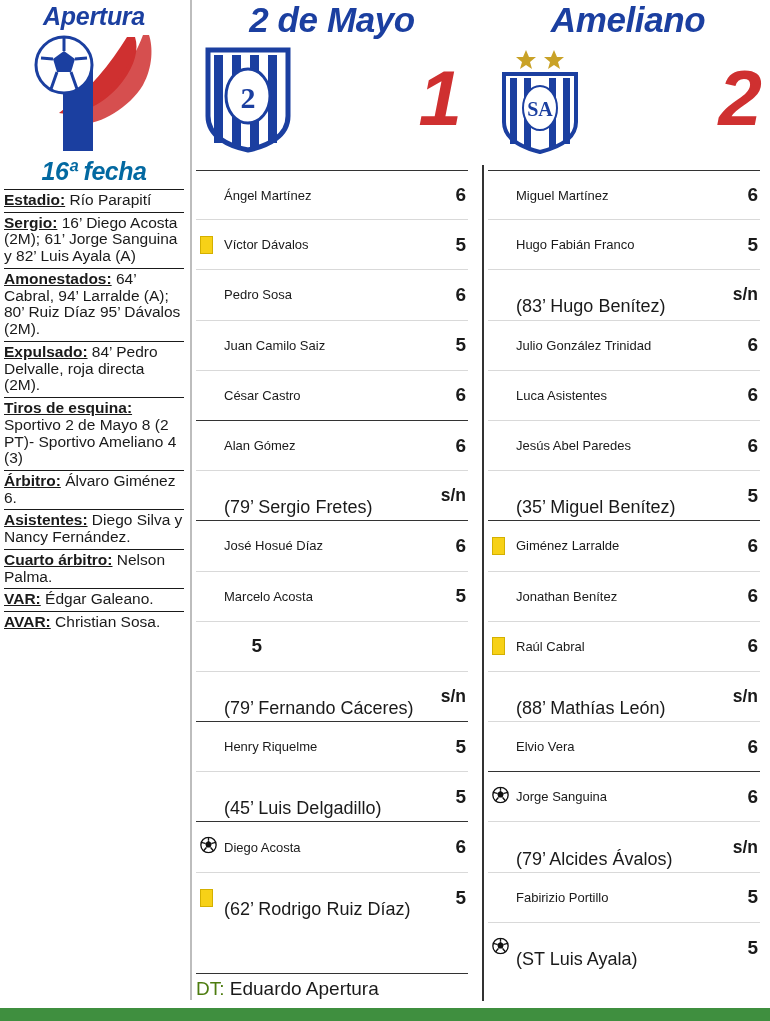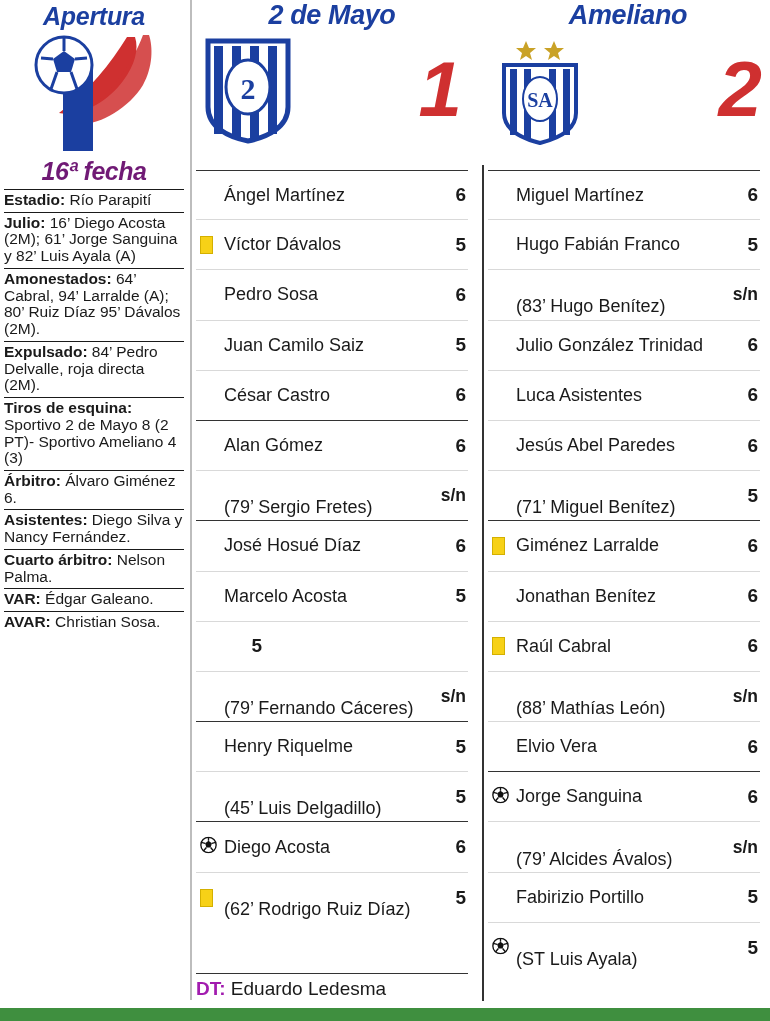--- a/index.html
+++ b/index.html
@@ -23,38 +23,38 @@
     font-size: 25px; font-weight: bold; font-style: italic;
     color: #1b3fa0; text-align: center; letter-spacing: -0.3px;
     margin-top: 2px;
   }
   .crest-wrap {
     height: 122px; position: relative; margin: 2px 0 0 0;
   }
   .crest-wrap svg { position: absolute; left: 50%; transform: translateX(-50%); top: 0; }
   .fecha-title {
     font-size: 25px; font-weight: bold; font-style: italic;
-    color: #701a75; text-align: center; letter-spacing: -0.5px;
+    color: #0369a1; text-align: center; letter-spacing: -0.5px;
     margin-top: 2px;
   }
   .info-block {
     border-top: 1.5px solid #1a1a1a;
     padding: 2px 0 3px 0;
     font-size: 15.5px;
     line-height: 1.08;
   }
   .info-block:first-of-type { margin-top: 3px; }
-  .info-block b { font-weight: bold; }
+  .info-block b { font-weight: bold; text-decoration: underline; }
 
   
   .team-head {
     position: absolute; top: 0;
   }
   .team-name {
-    font-size: 27px; font-weight: bold; font-style: italic;
+    font-size: 35px; font-weight: bold; font-style: italic;
     color: #1b3fa0; text-align: center; letter-spacing: -0.4px;
     white-space: nowrap;
   }
   .score {
     font-size: 78px; font-weight: bold; font-style: italic;
     color: #cf3030; line-height: 0.92;
   }
   .badge-row { display: flex; align-items: center; justify-content: space-between; }
 
   
@@ -67,21 +67,21 @@
     position: relative;
     height: 50.2px;
     display: flex; align-items: center;
     border-bottom: 1px solid #d9d9d9;
     padding-left: 28px; padding-right: 2px;
   }
   .prow.thick { border-bottom: 1.6px solid #333; }
   .prow.top-thick { border-top: 1.6px solid #333; }
   .pname {
     flex: 1 1 auto;
-    font-size: 18px;
+    font-size: 13px;
     white-space: nowrap; overflow: hidden;
   }
   .pname.sub { font-size: 18px; margin-top: 24px; }
   .prating {
     font-size: 19px; font-weight: bold; text-align: right;
     min-width: 38px;
   }
   .prating.sn { font-size: 17.5px; }
   .mark {
     position: absolute; left: 4px; top: 50%; transform: translateY(-50%);
@@ -91,21 +91,21 @@
   .ball { width: 17px; height: 17px; }
 
   
   .dt-row {
     position: absolute; bottom: 21px;
     font-size: 19px;
     border-top: 1.6px solid #333;
     padding-top: 4px;
     width: 272px;
   }
-  .dt-row .lbl { color: #a21caf; font-weight: bold; }
+  .dt-row .lbl { color: #4d7c0f; font-weight: normal; }
   .dt-row.home { left: 196px; }
   .dt-row.away { left: 488px; }
 
   .bottom-bar {
     position: absolute; left: 0; bottom: 0; width: 770px; height: 13px;
     background: #3f8f3f;
   }
   .left-rule {
     position: absolute; left: 190px; top: 0; width: 2px; height: 1000px;
     background: #bdbdbd;
@@ -134,21 +134,21 @@
         <circle cx="45" cy="32" r="28" fill="#ffffff" stroke="#1b3fa0" stroke-width="3"></circle>
         <polygon points="45,18 56,26 52,39 38,39 34,26" fill="#1b3fa0"></polygon>
         <path d="M45 4 L45 18 M22 25 L34 26 M68 25 L56 26 M32 56 L38 39 M58 56 L52 39" stroke="#1b3fa0" stroke-width="3" fill="none"></path>
       </svg>
     </div>
 
     <div class="fecha-title">16ª fecha</div>
 
     <div id="info-list">
         <div class="info-block"><b>Estadio:</b><span> Río Parapití</span></div>
-        <div class="info-block"><b>Julio:</b><span> 16’ Diego Acosta (2M); 61’ Jorge Sanguina y 82’ Luis Ayala (A)</span></div>
+        <div class="info-block"><b>Sergio:</b><span> 16’ Diego Acosta (2M); 61’ Jorge Sanguina y 82’ Luis Ayala (A)</span></div>
         <div class="info-block"><b>Amonestados:</b><span> 64’ Cabral, 94’ Larralde (A); 80’ Ruiz Díaz  95’ Dávalos (2M).</span></div>
         <div class="info-block"><b>Expulsado:</b><span> 84’ Pedro Delvalle, roja directa (2M).</span></div>
         <div class="info-block"><b>Tiros de esquina:</b><span> Sportivo 2 de Mayo 8 (2 PT)- Sportivo Ameliano 4 (3)</span></div>
         <div class="info-block"><b>Árbitro:</b><span> Álvaro Giménez 6.</span></div>
         <div class="info-block"><b>Asistentes:</b><span> Diego Silva y Nancy Fernández.</span></div>
         <div class="info-block"><b>Cuarto árbitro:</b><span> Nelson Palma.</span></div>
         <div class="info-block"><b>VAR:</b><span> Édgar Galeano.</span></div>
         <div class="info-block"><b>AVAR:</b><span> Christian Sosa.</span></div>
       </div>
   </div>
@@ -283,21 +283,21 @@
       </div>
       <div class="prow">
         <div class="pname">Luca Asistentes</div>
         <div class="prating">6</div>
       </div>
       <div class="prow">
         <div class="pname">Jesús Abel Paredes</div>
         <div class="prating">6</div>
       </div>
       <div class="prow thick">
-        <div class="pname sub">(71’ Miguel Benítez)</div>
+        <div class="pname sub">(35’ Miguel Benítez)</div>
         <div class="prating">5</div>
       </div>
       <div class="prow">
         <span class="mark card-y"></span>
         <div class="pname">Giménez Larralde</div>
         <div class="prating">6</div>
       </div>
       <div class="prow">
         <div class="pname">Jonathan Benítez</div>
         <div class="prating">6</div>
@@ -338,17 +338,17 @@
             <polygon points="10,5 14,8 12.5,13 7.5,13 6,8" fill="#111"></polygon>
             <path d="M10 1 L10 5 M1.6 7 L6 8 M18.4 7 L14 8 M4 17 L7.5 13 M16 17 L12.5 13" stroke="#111" stroke-width="1.6" fill="none"></path>
           </svg></span>
         <div class="pname sub">(ST Luis Ayala)</div>
         <div class="prating">5</div>
       </div>
     </div>
 
   <div class="dt-row home">
     <span class="lbl">DT:</span>
-    <span>Eduardo Ledesma</span>
+    <span>Eduardo Apertura</span>
   </div>
 
   <div class="bottom-bar"></div>
 </div>
 
 </body></html>

